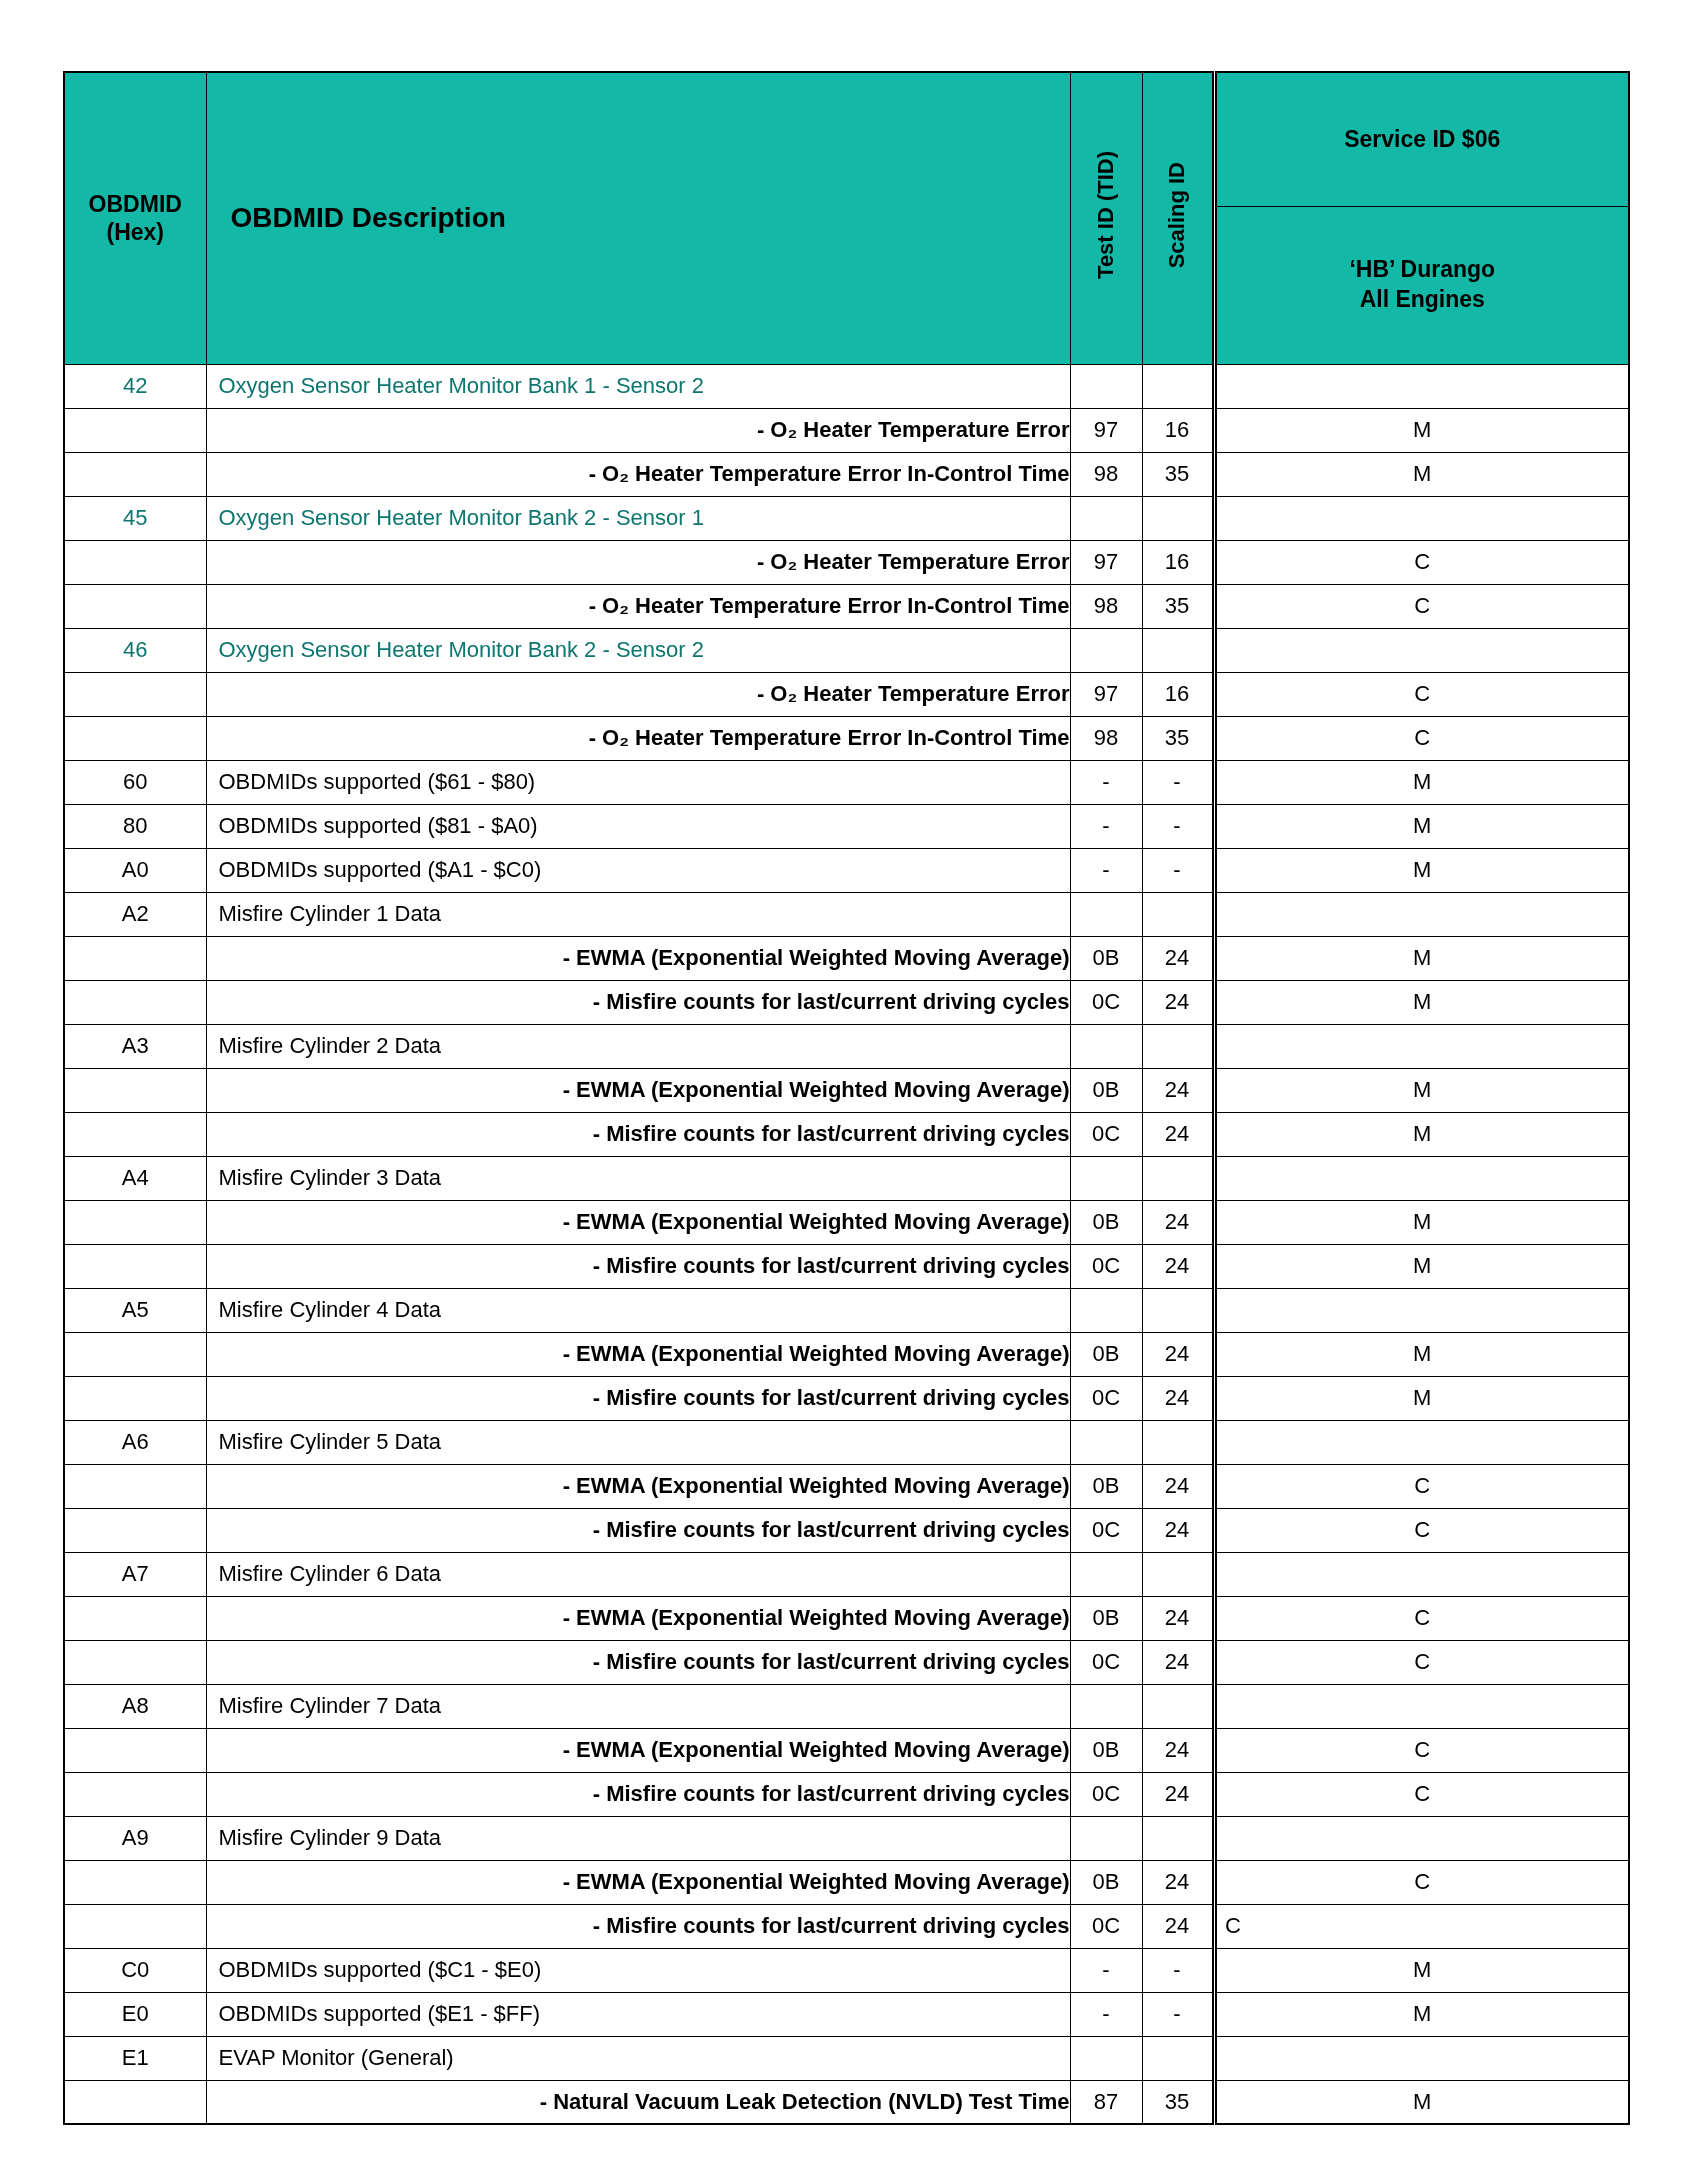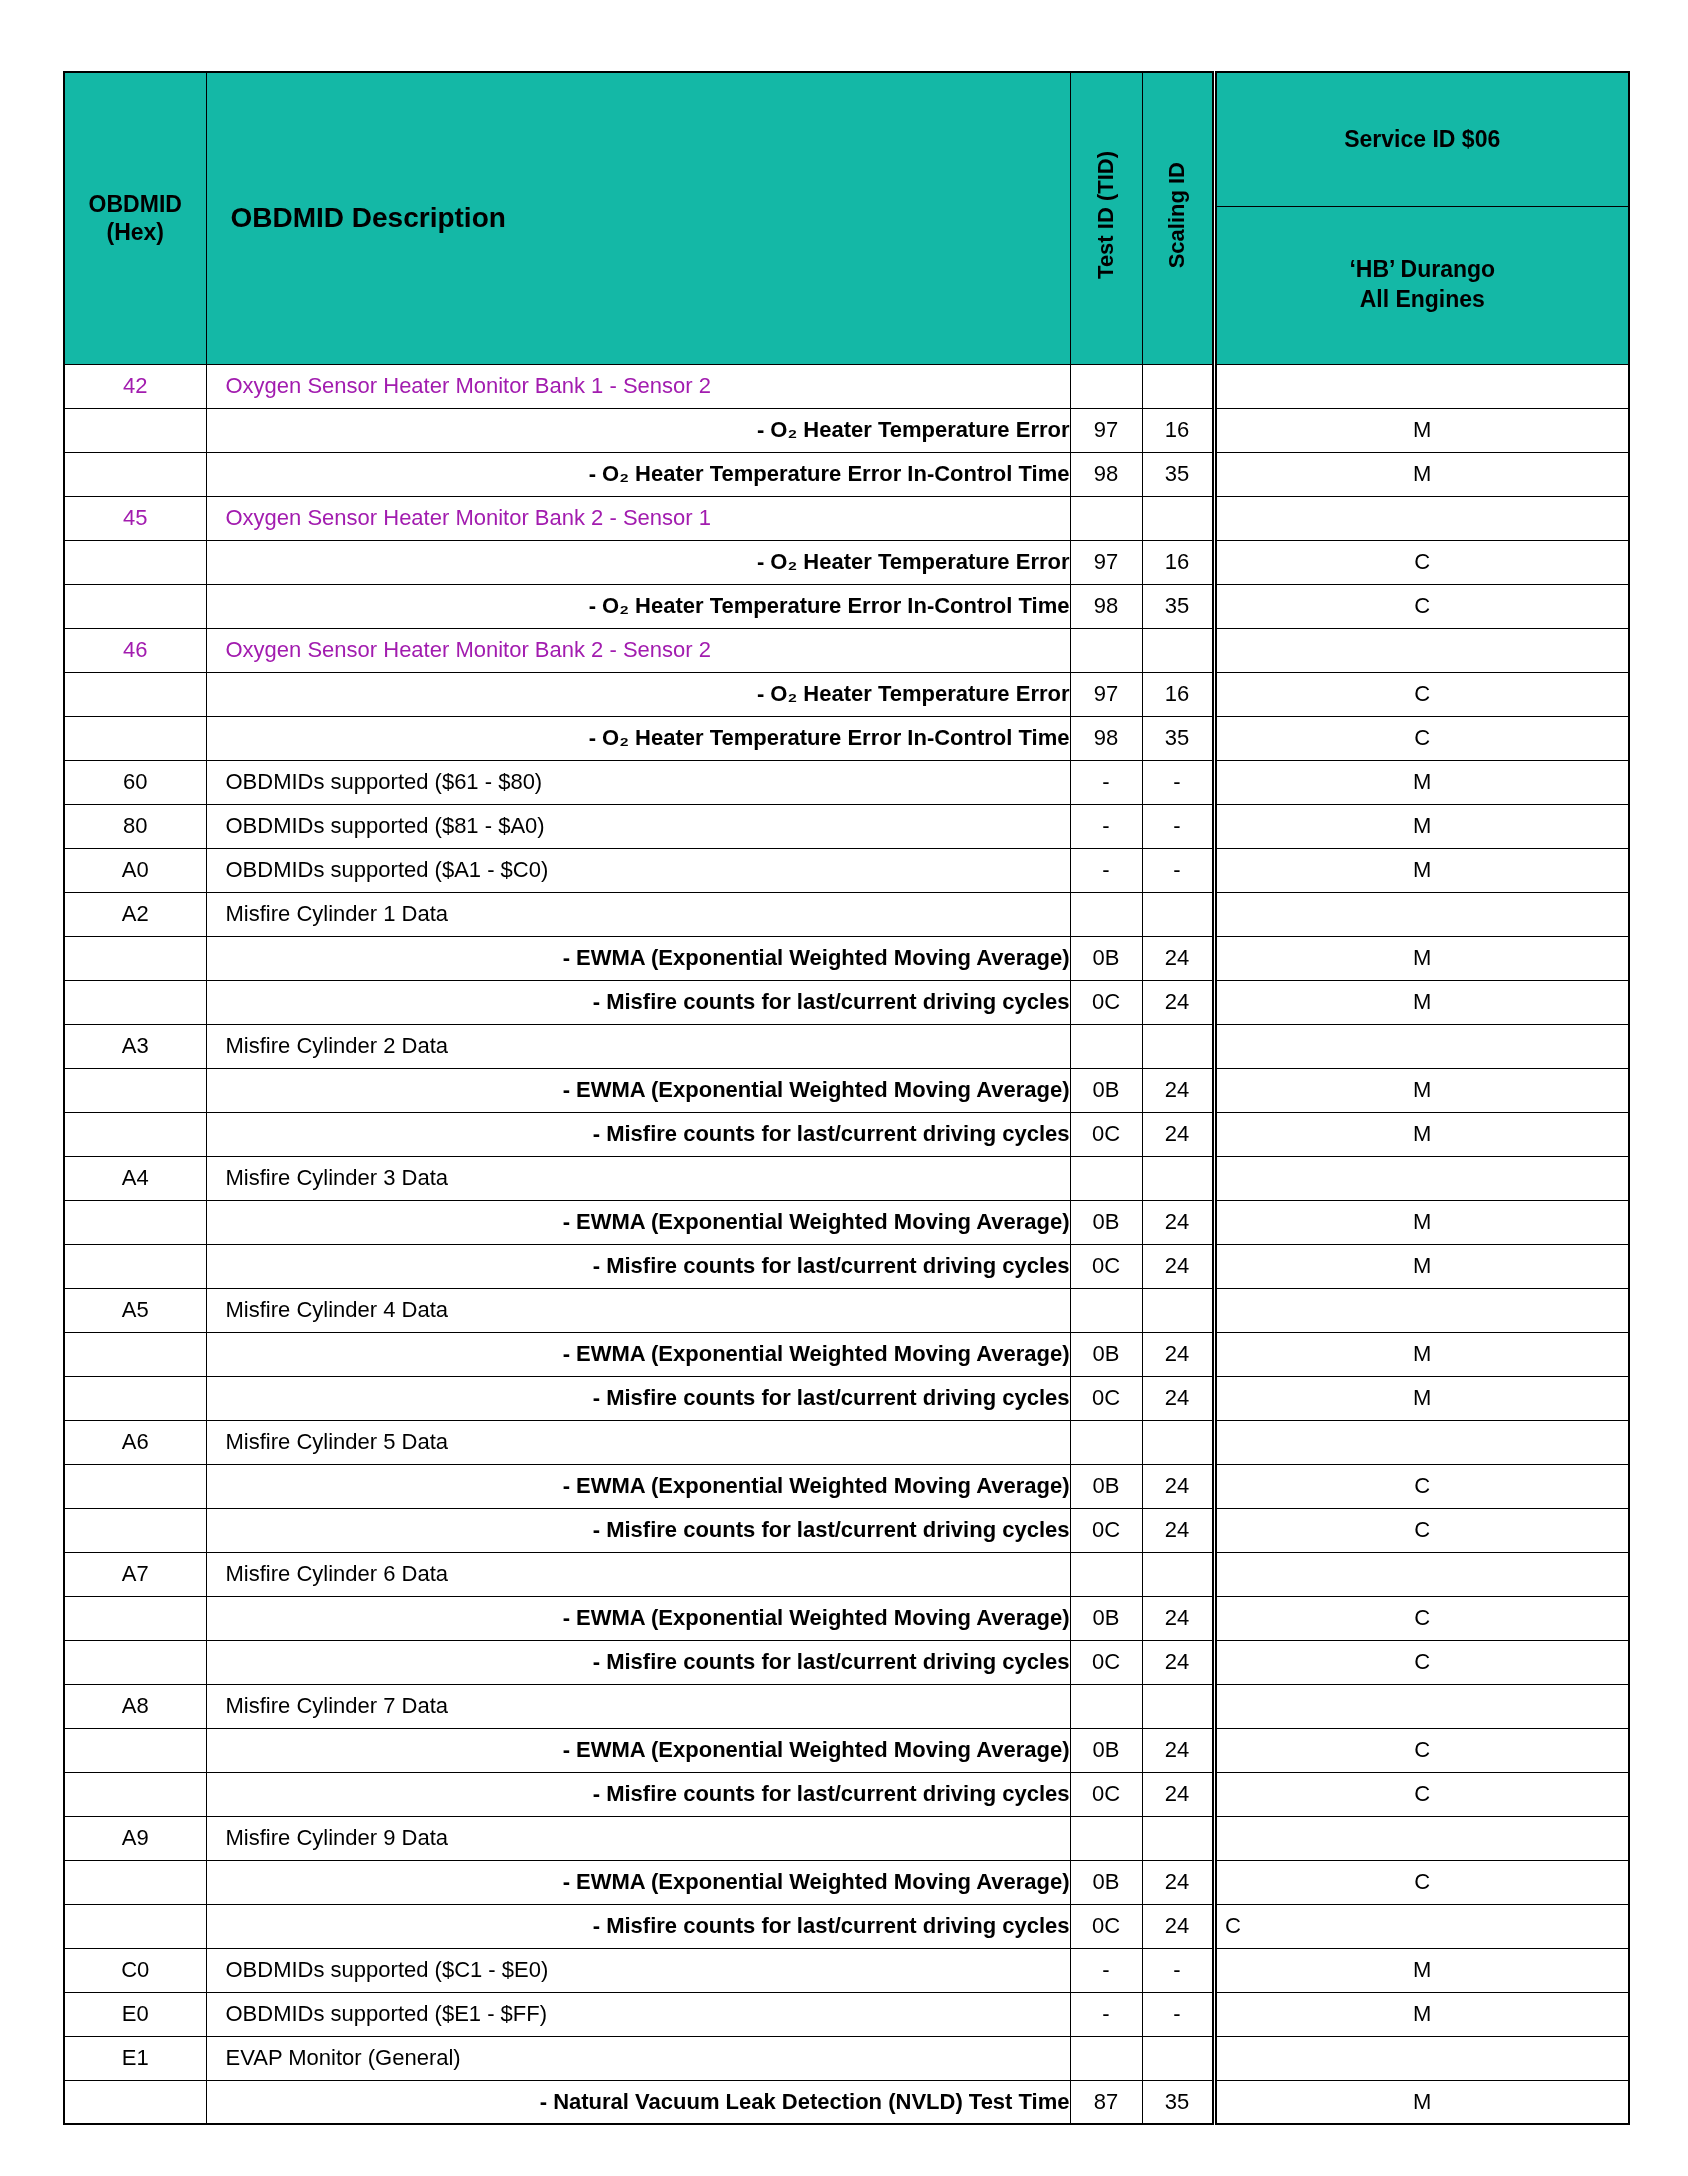--- a/index.html
+++ b/index.html
@@ -61,27 +61,27 @@
     font-weight: bold; font-size: 23px; text-align: center;
     white-space: pre-line; line-height: 1.3;
   }
 
   
   .dbl { border-left: 5.1px double #000 !important; }
 
   
   tbody tr { height: 44px; }
   td.col-hex { text-align: center; }
-  td.col-desc { text-align: left; padding-left: 19px; white-space: nowrap; }
+  td.col-desc { text-align: left; padding-left: 12px; white-space: nowrap; }
   td.col-num { text-align: center; }
   td.col-svc { text-align: center; }
   td.col-svc.align-left { text-align: left; padding-left: 8.5px; }
 
   tr.cat-gray td.col-hex,
-  tr.cat-gray td.col-desc { color: #a21caf; }
+  tr.cat-gray td.col-desc { color: #0f766e; }
 
   tr.sub td.col-desc { font-weight: bold; padding-left: 27px; text-align: right; }
 </style>
 </head>
 <body>
 
 <div class="page">
   <table class="obd">
     <colgroup>
       <col class="c-hex">

